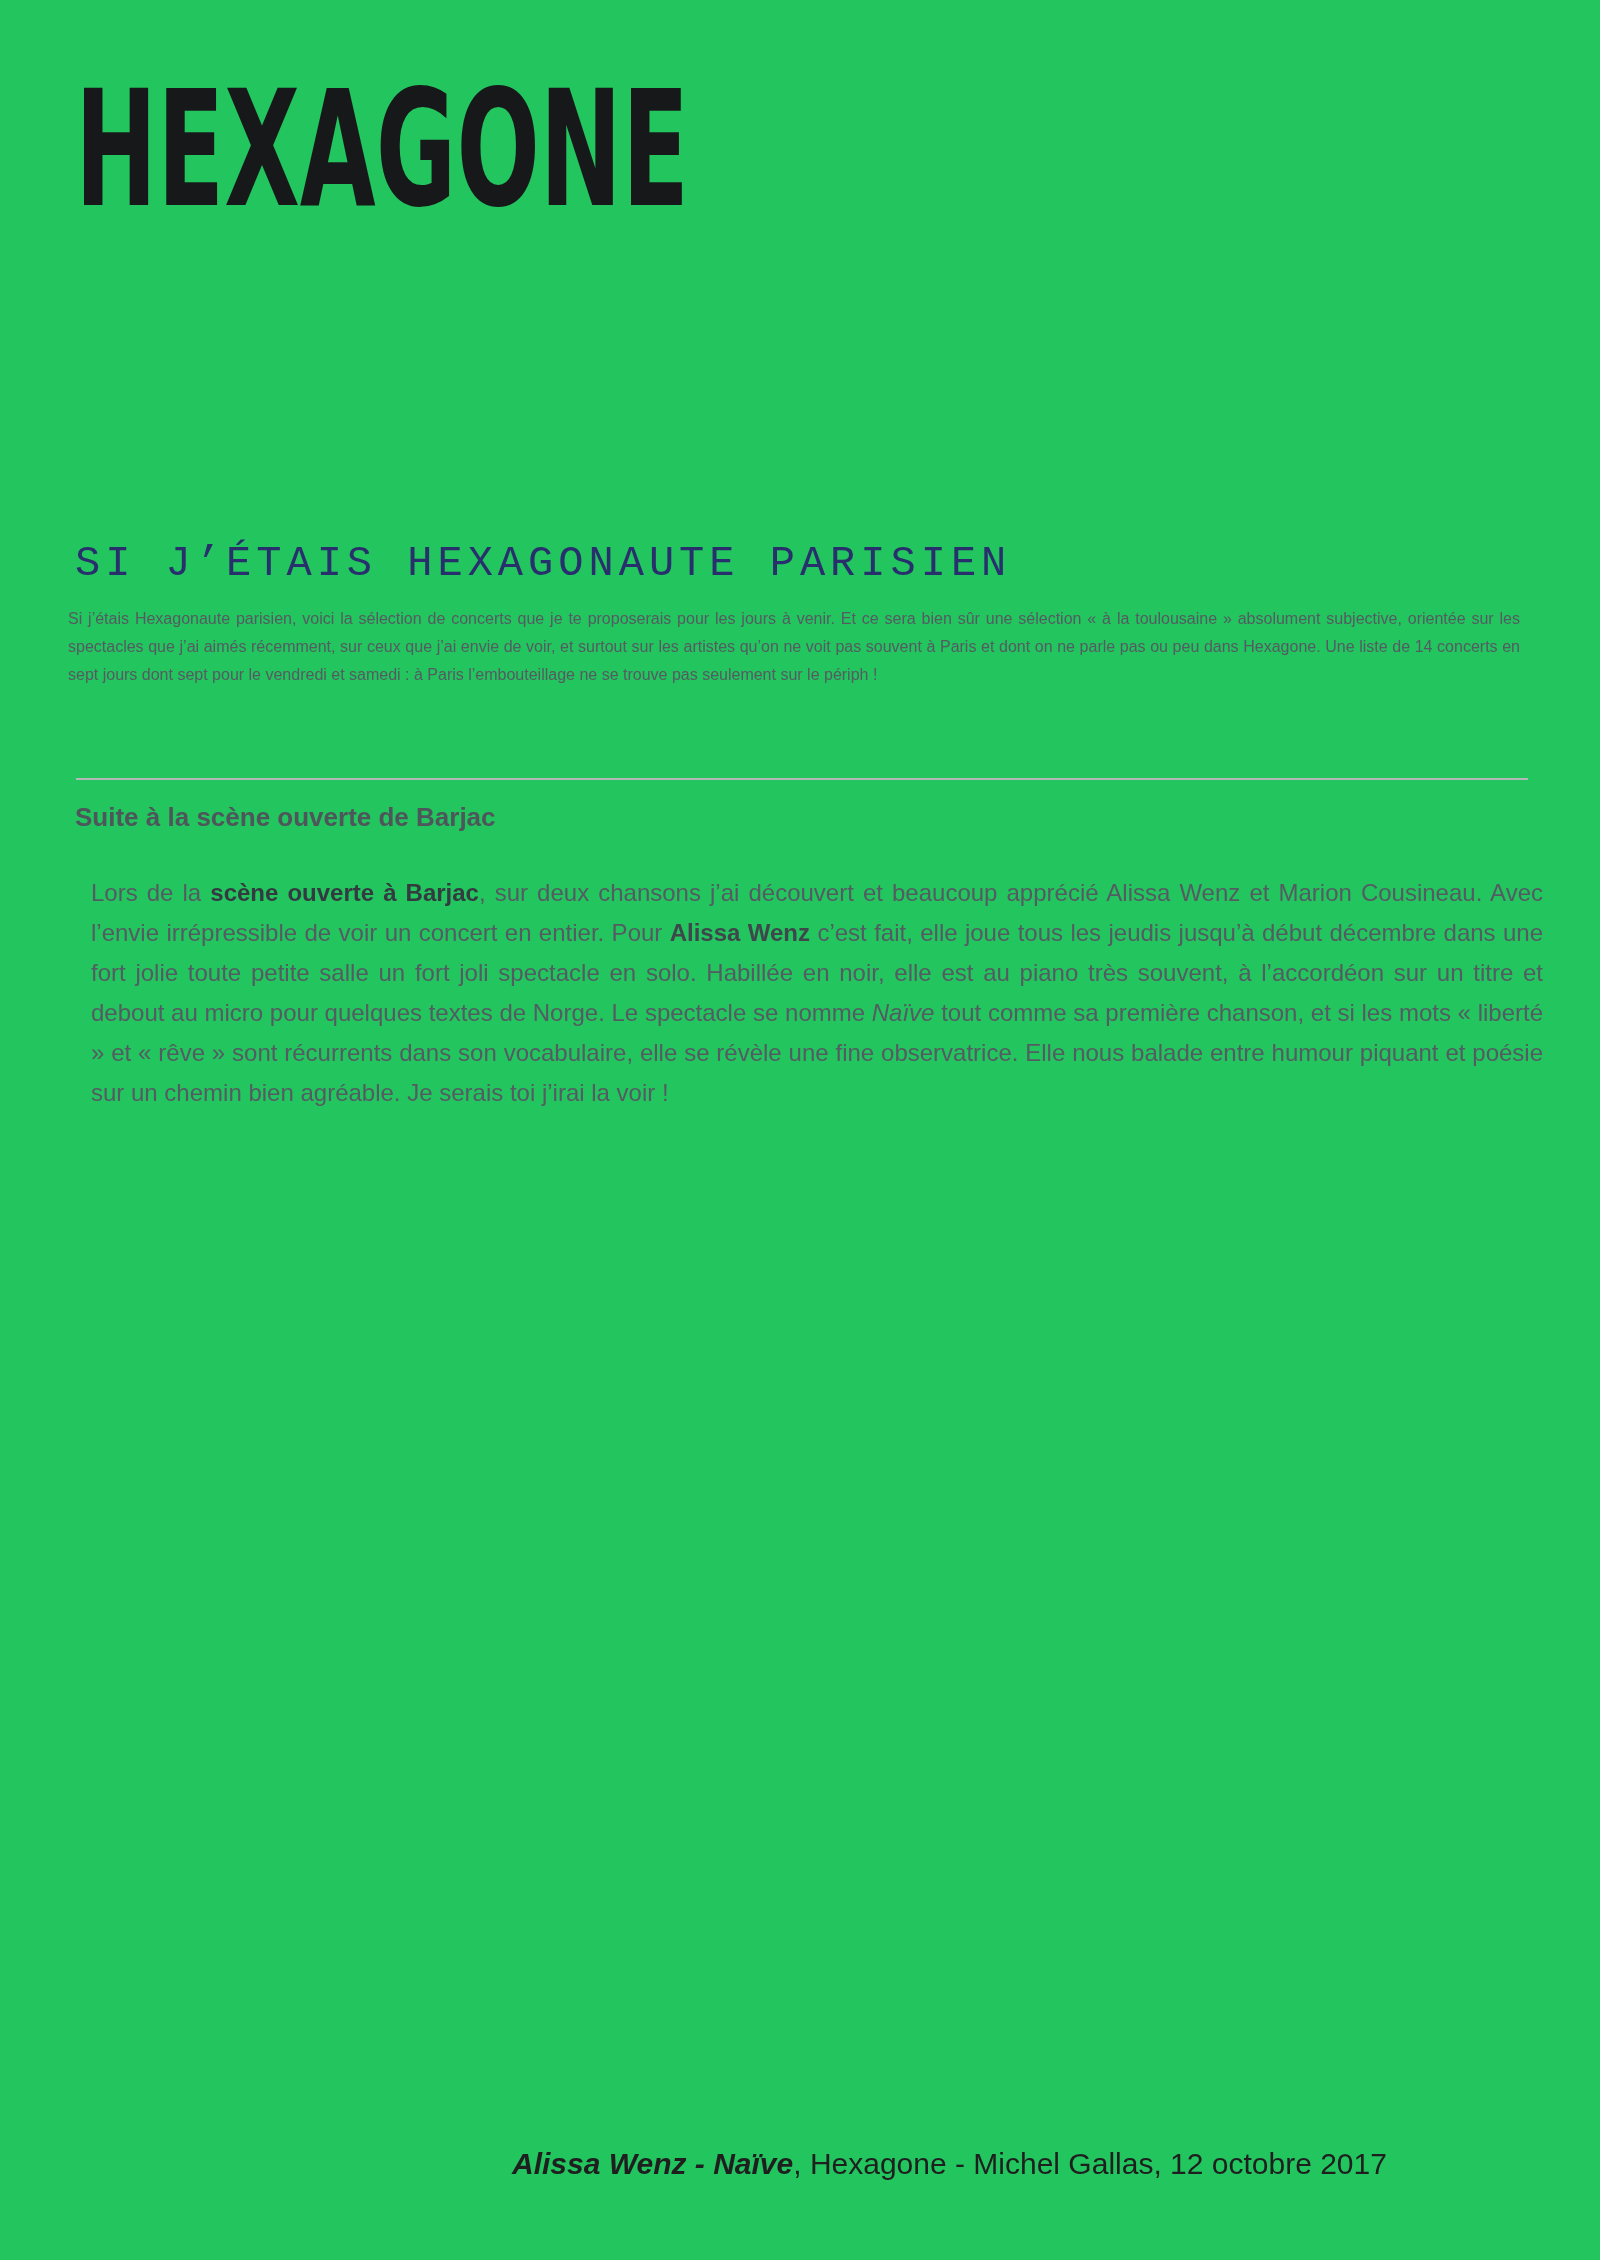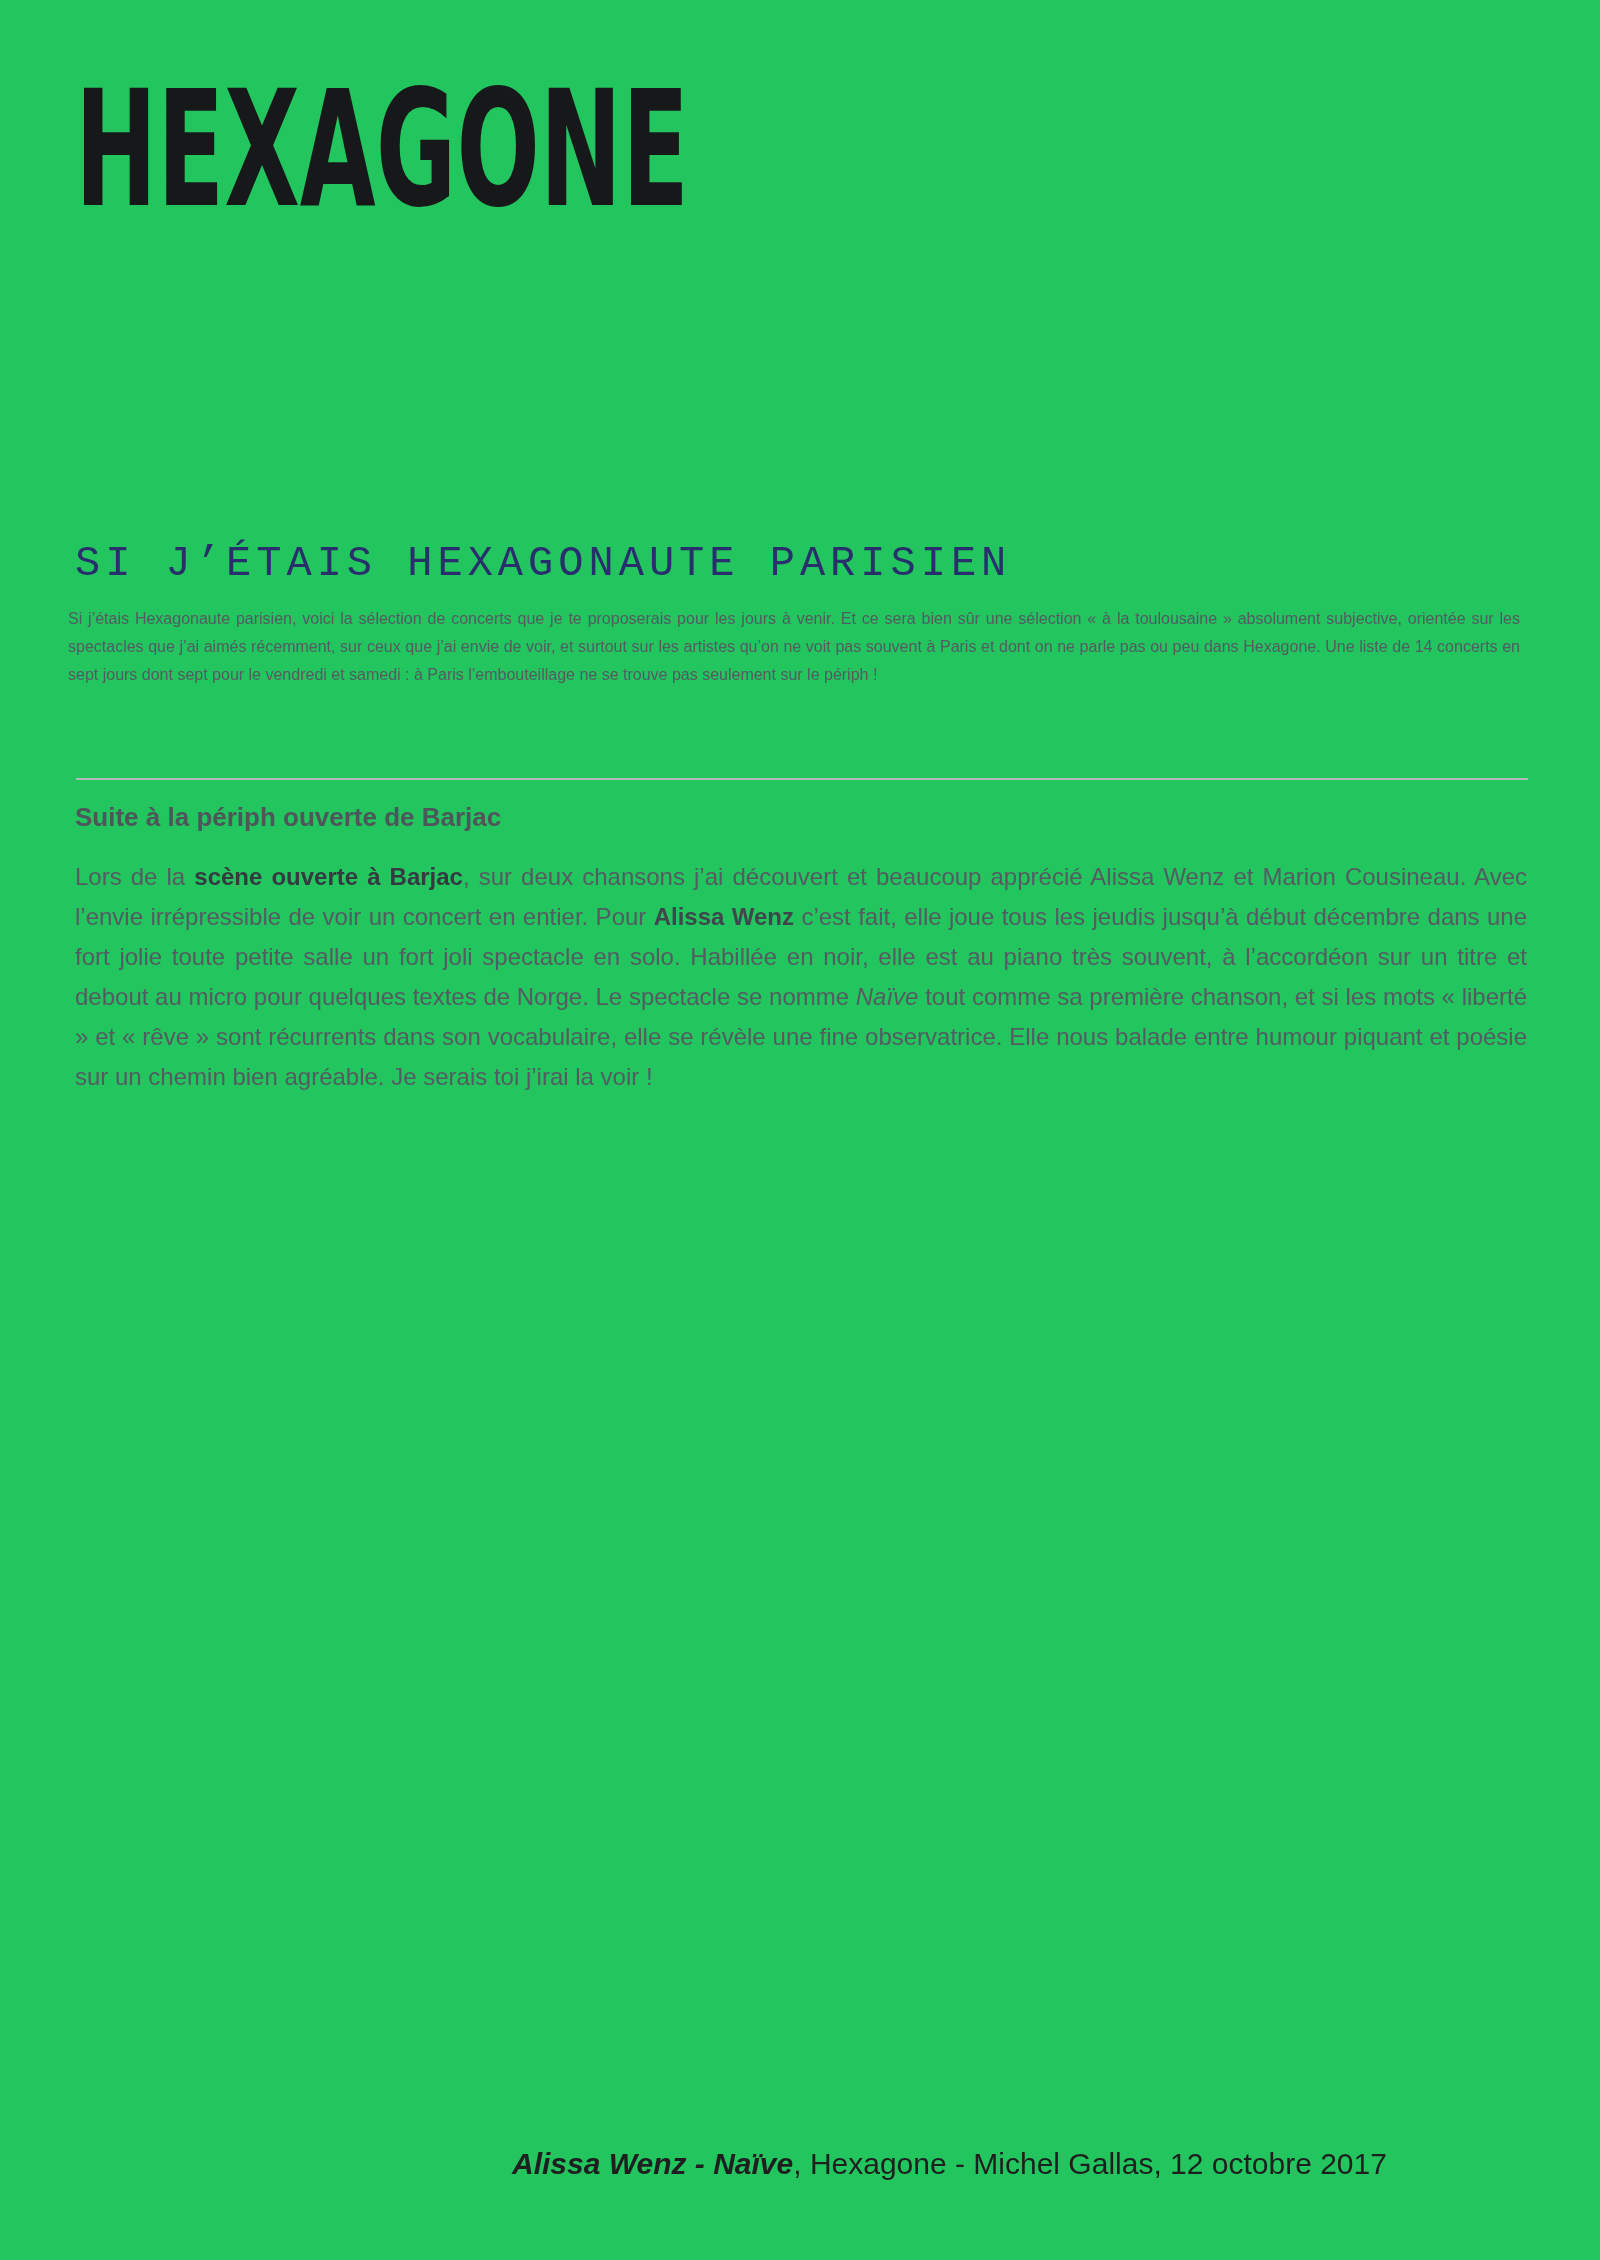--- a/index.html
+++ b/index.html
@@ -73,21 +73,21 @@
     line-height: 34px;
     font-weight: 700;
     color: #4e555b;
   }
 
   p.body-par {
     position: absolute;
     left: 75px;
     top: 857px;
     width: 1452px;
-    margin: 0;
+    margin: 16px;
     font-size: 24px;
     line-height: 40px;
     color: #555b62;
     text-align: justify;
   }
 
   p.caption {
     position: absolute;
     left: 512px;
     top: 2146px;
@@ -114,21 +114,21 @@
     </div>
   </header>
 
   <main>
     <h1 class="article-title">SI J’ÉTAIS HEXAGONAUTE PARISIEN</h1>
 
     <p class="intro">Si j’étais Hexagonaute parisien, voici la sélection de concerts que je te proposerais pour les jours à venir. Et ce sera bien sûr une sélection « à la toulousaine » absolument subjective, orientée sur les spectacles que j’ai aimés récemment, sur ceux que j’ai envie de voir, et surtout sur les artistes qu’on ne voit pas souvent à Paris et dont on ne parle pas ou peu dans Hexagone. Une liste de 14 concerts en sept jours dont sept pour le vendredi et samedi : à Paris l’embouteillage ne se trouve pas seulement sur le périph !</p>
 
     <hr class="divider">
 
-    <h2 class="section-heading">Suite à la périph ouverte de Barjac</h2>
+    <h2 class="section-heading">Suite à la scène ouverte de Barjac</h2>
 
     <p class="body-par"><span>Lors de la </span><span class="b" style="color: rgb(52, 58, 64);">scène ouverte à Barjac</span><span>, sur deux chansons j’ai découvert et beaucoup apprécié Alissa Wenz et Marion Cousineau. Avec l’envie irrépressible de voir un concert en entier. Pour </span><span class="b" style="color: rgb(63, 70, 76);">Alissa Wenz</span><span> c’est fait, elle joue tous les jeudis jusqu’à début décembre dans une fort jolie toute petite salle un fort joli spectacle en solo. Habillée en noir, elle est au piano très souvent, à l’accordéon sur un titre et debout au micro pour quelques textes de Norge. Le spectacle se nomme </span><span class="i">Naïve</span><span> tout comme sa première chanson, et si les mots « liberté » et « rêve » sont récurrents dans son vocabulaire, elle se révèle une fine observatrice. Elle nous balade entre humour piquant et poésie sur un chemin bien agréable. Je serais toi j’irai la voir !</span></p>
   </main>
 
   <footer>
     <p class="caption"><span class="b i">Alissa Wenz - Naïve</span><span>, Hexagone - Michel Gallas, 12 octobre 2017</span></p>
   </footer>
 
 </div>
 

